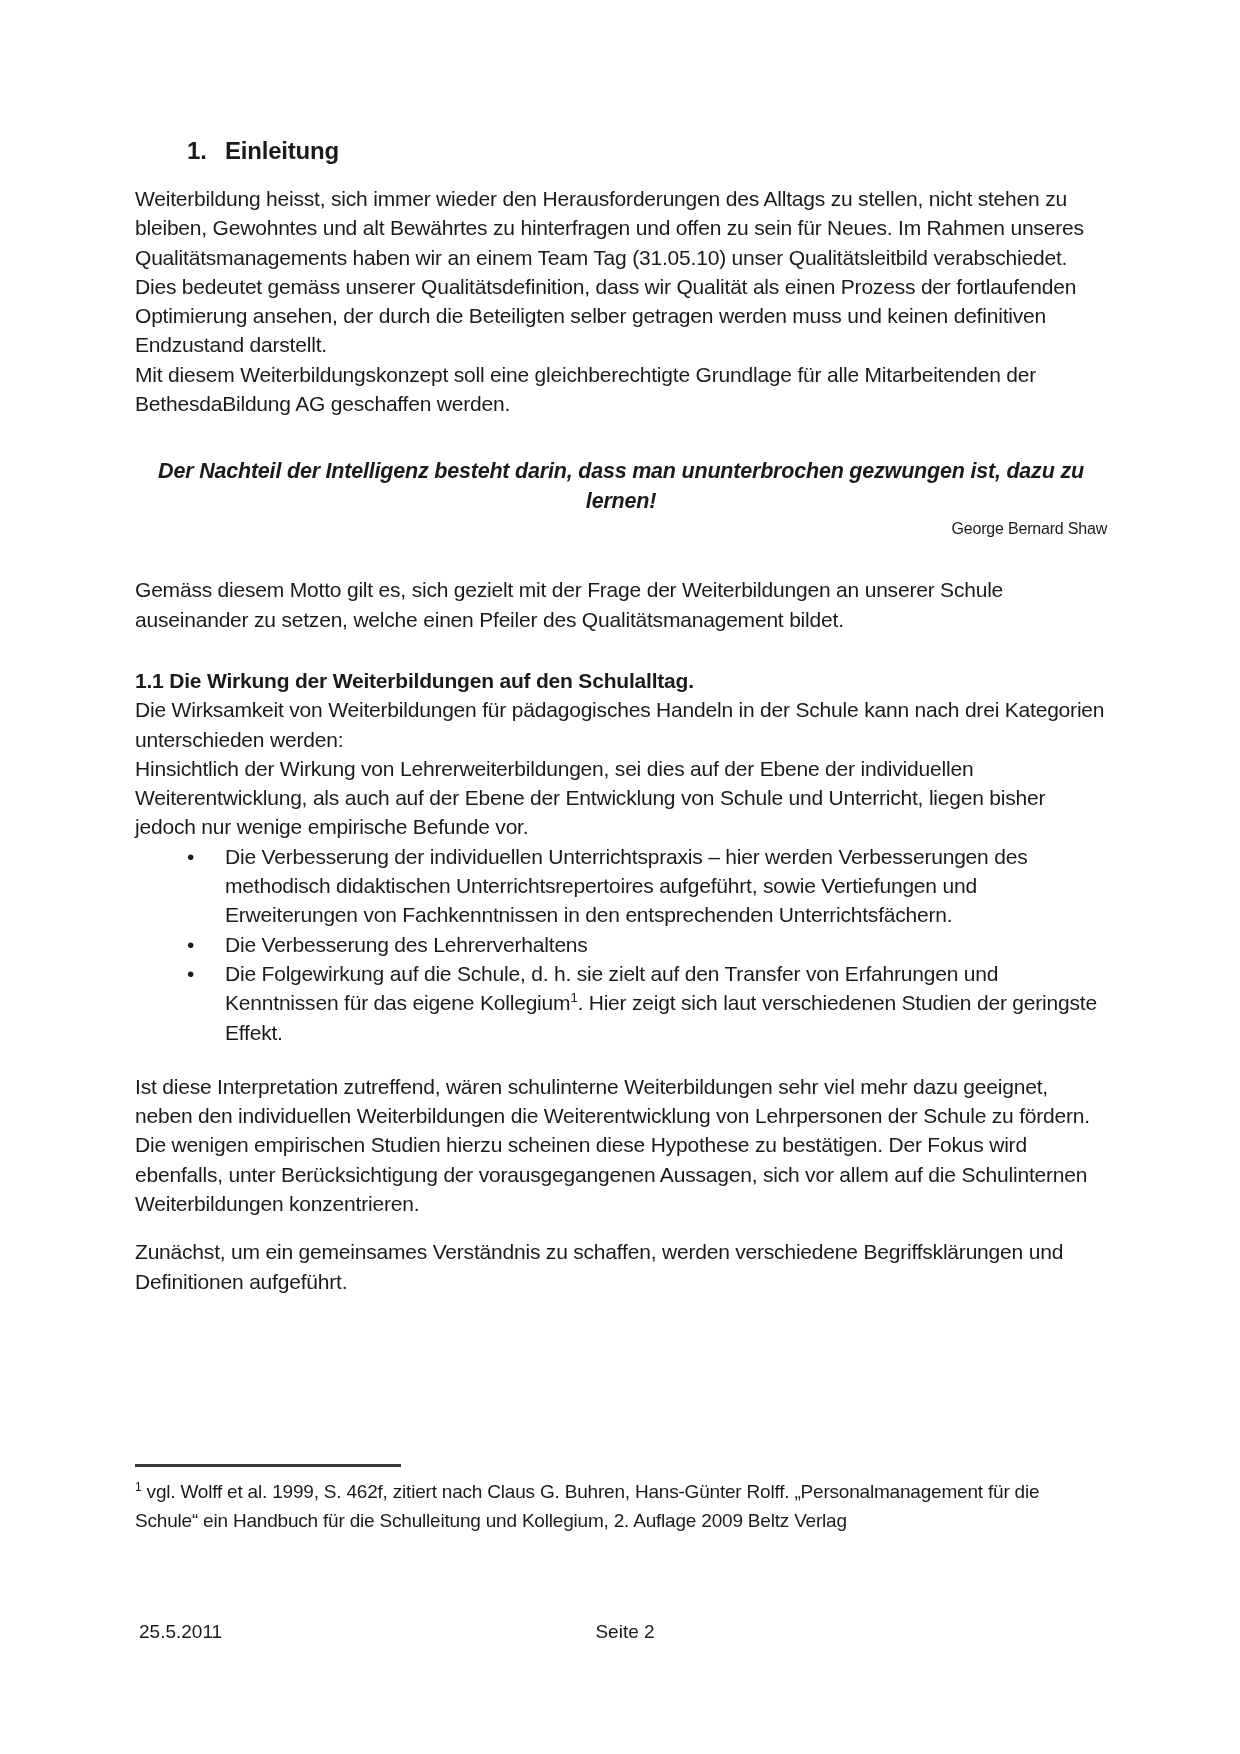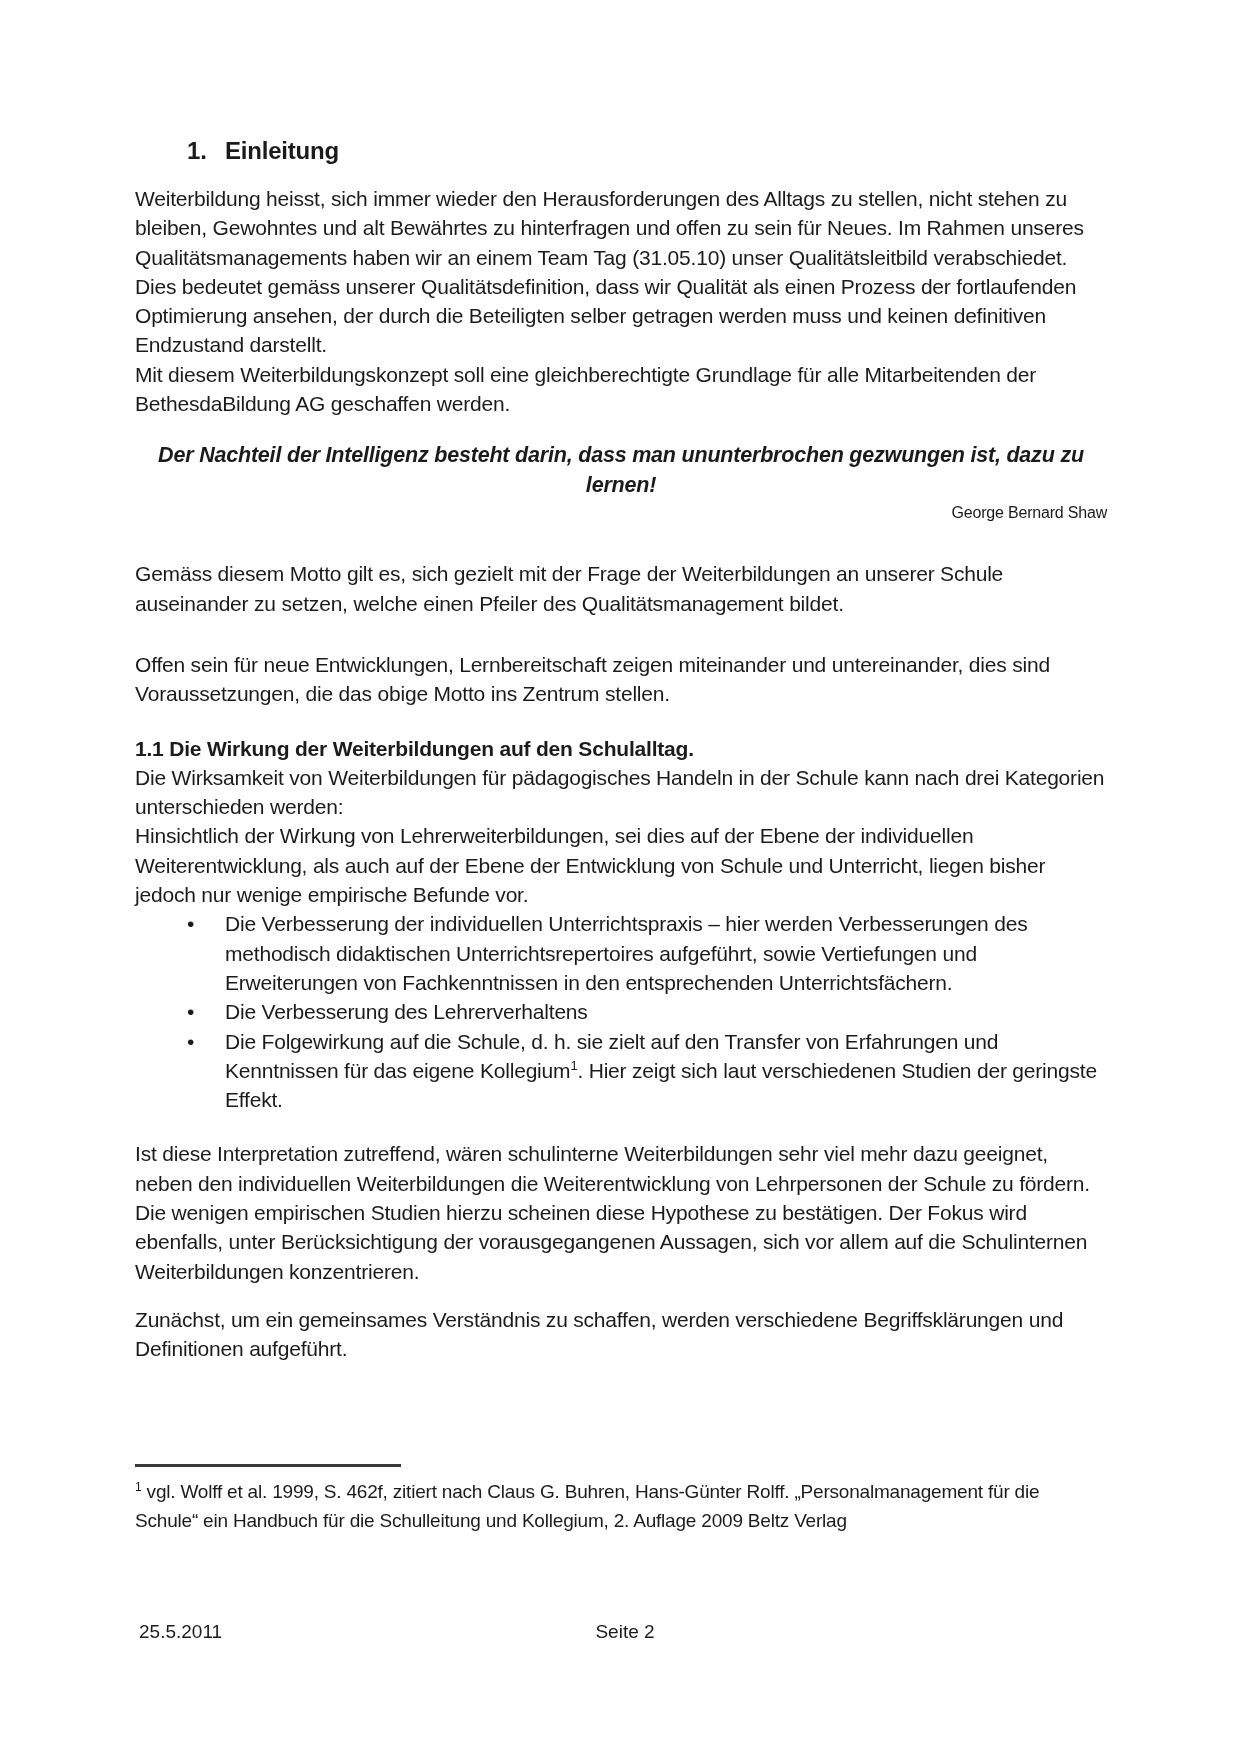--- a/index.html
+++ b/index.html
@@ -30,21 +30,21 @@
     font-size: 24px;
     line-height: 35px;
     font-weight: bold;
     padding-left: 52px;
     letter-spacing: -0.2px;
   }
   h1 .section-number { width: 38px; flex: none; }
 
   .block-intro { margin-top: 16px; }
 
-  .quote-block { margin-top: 22px; }
+  .quote-block { margin-top: 38px; }
   .quote-text {
     text-align: center;
     font-weight: bold;
     font-style: italic;
     font-size: 21.5px;
     line-height: 30px;
   }
   .quote-attr {
     text-align: right;
     font-size: 16px;
@@ -127,21 +127,20 @@
     <div class="quote-block">
       <p class="quote-text">Der Nachteil der Intelligenz besteht darin, dass man ununterbrochen gezwungen ist, dazu zu lernen!</p>
       <p class="quote-attr">George Bernard Shaw</p>
     </div>
 
     <div class="block-motto">
       <p>Gemäss diesem Motto gilt es, sich gezielt mit der Frage der Weiterbildungen an unserer Schule auseinander zu setzen, welche einen Pfeiler des Qualitätsmanagement bildet.</p>
     </div>
 
     <div class="block-offen">
-      <p>Offen sein für neue Entwicklungen, Lernbereitschaft zeigen miteinander und untereinander, dies sind Voraussetzungen, die das obige Motto ins Zentrum stellen.</p>
     </div>
 
     <div class="subsection">
       <h2 class="subsection-heading">1.1 Die Wirkung der Weiterbildungen auf den Schulalltag.</h2>
       <p>Die Wirksamkeit von Weiterbildungen für pädagogisches Handeln in der Schule kann nach drei Kategorien unterschieden werden:</p>
       <p>Hinsichtlich der Wirkung von Lehrerweiterbildungen, sei dies auf der Ebene der individuellen Weiterentwicklung, als auch auf der Ebene der Entwicklung von Schule und Unterricht, liegen bisher jedoch nur wenige empirische Befunde vor.</p>
     </div>
 
     <ul class="bullet-list">
       <li>

